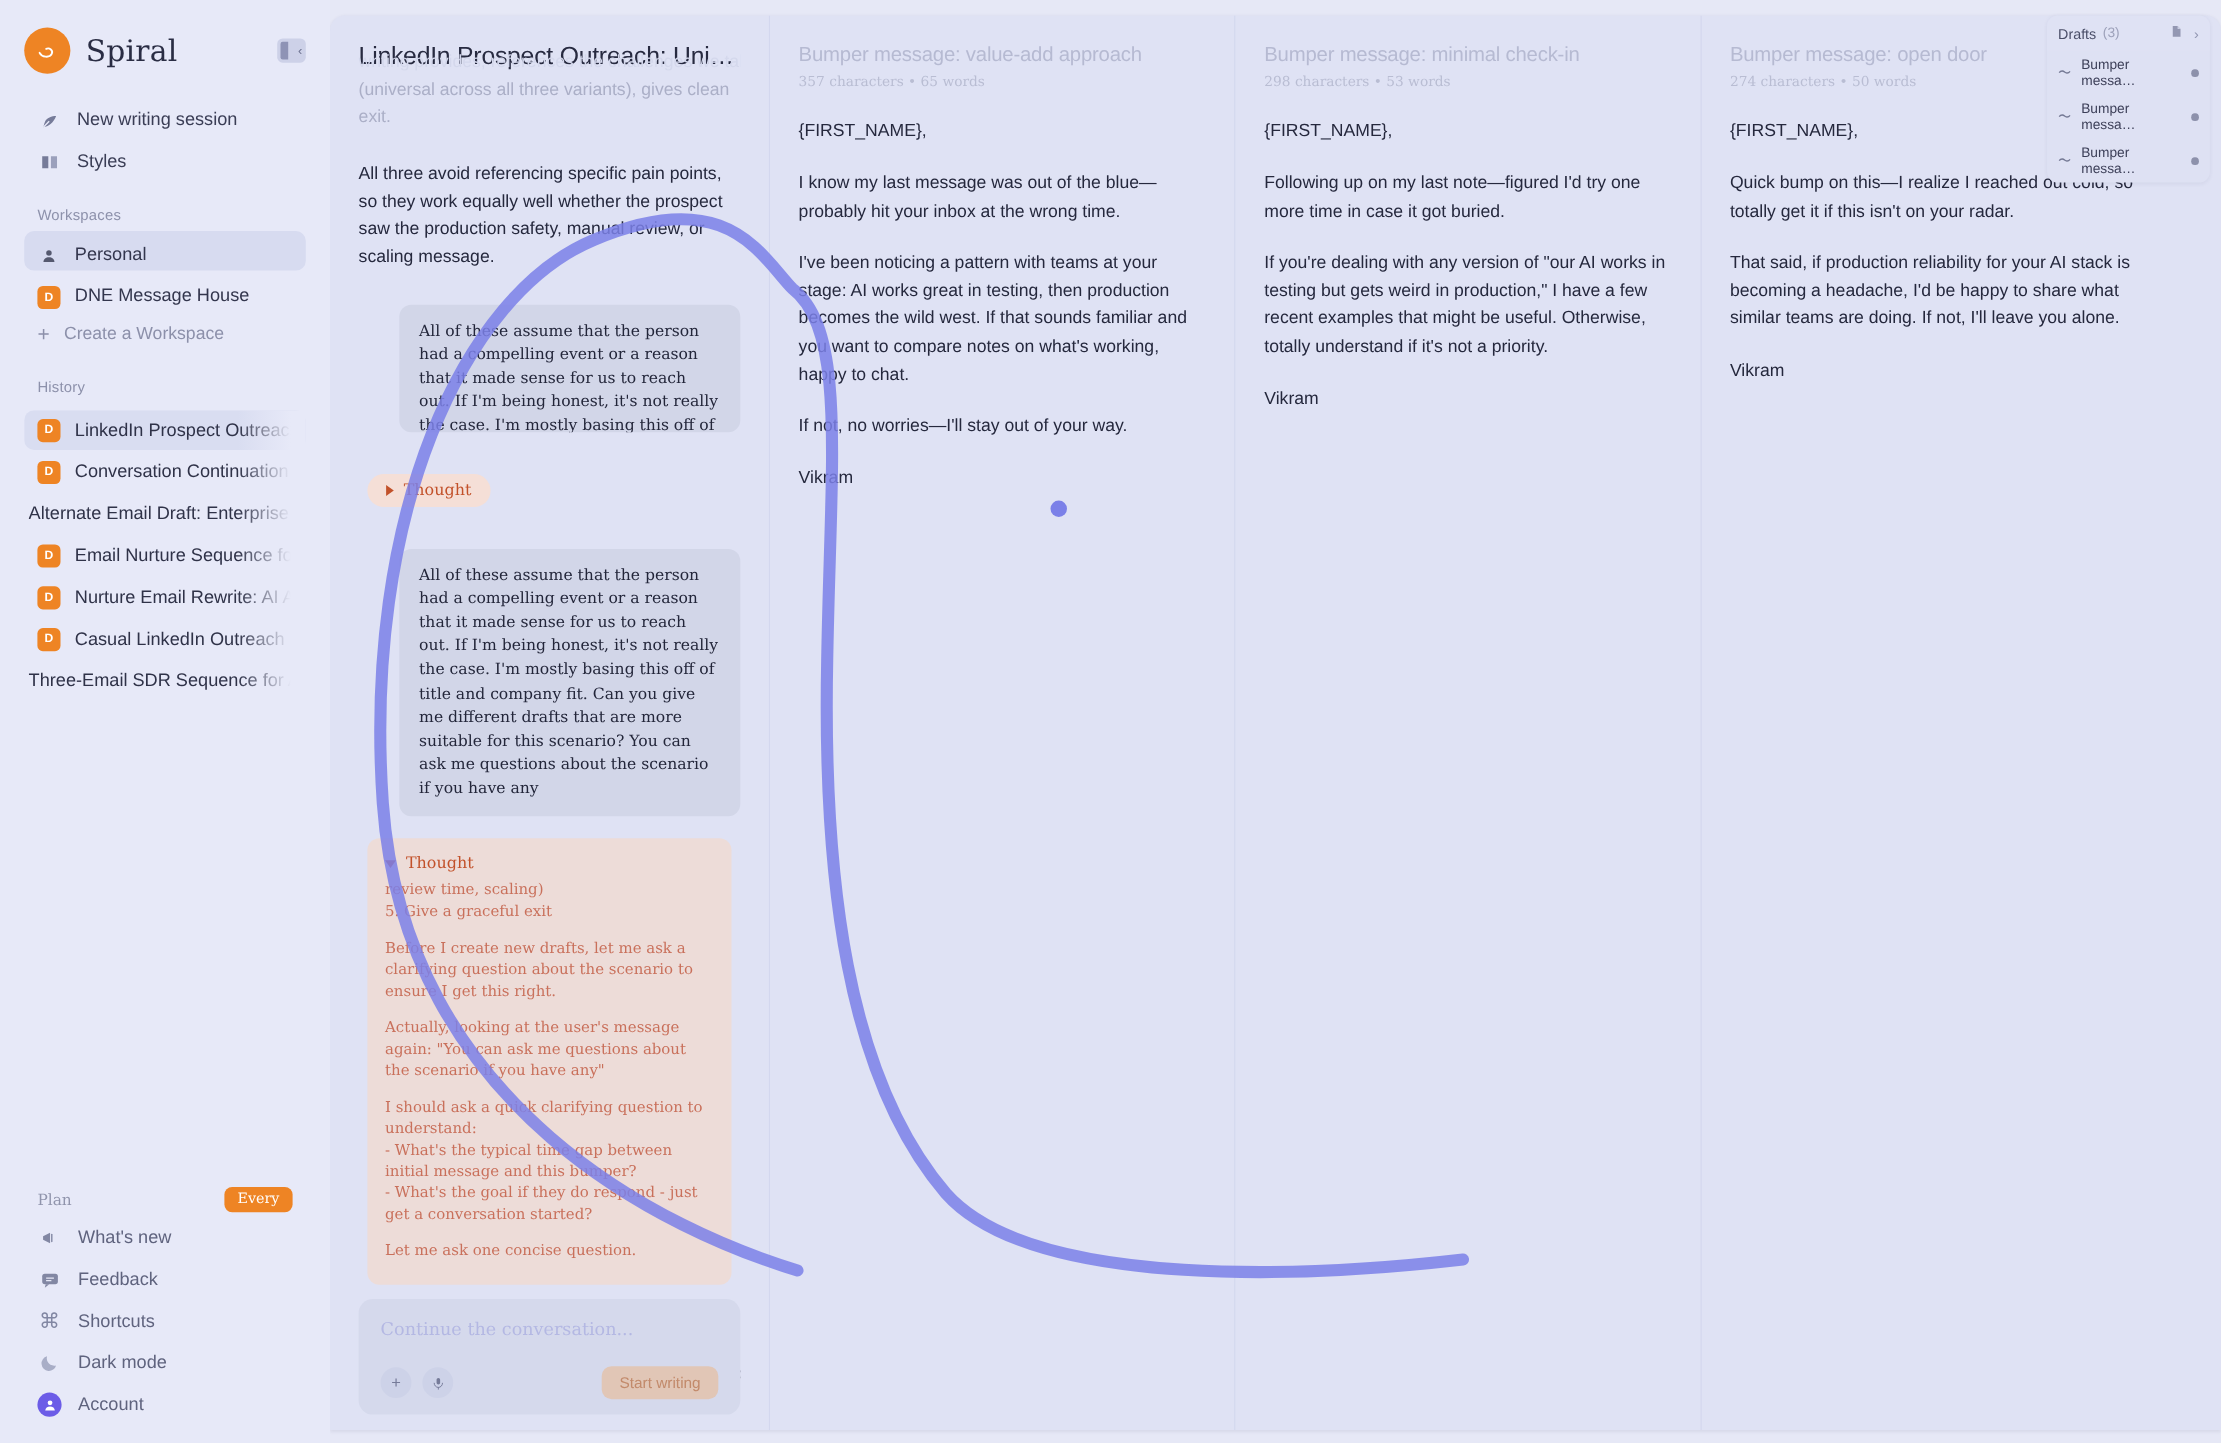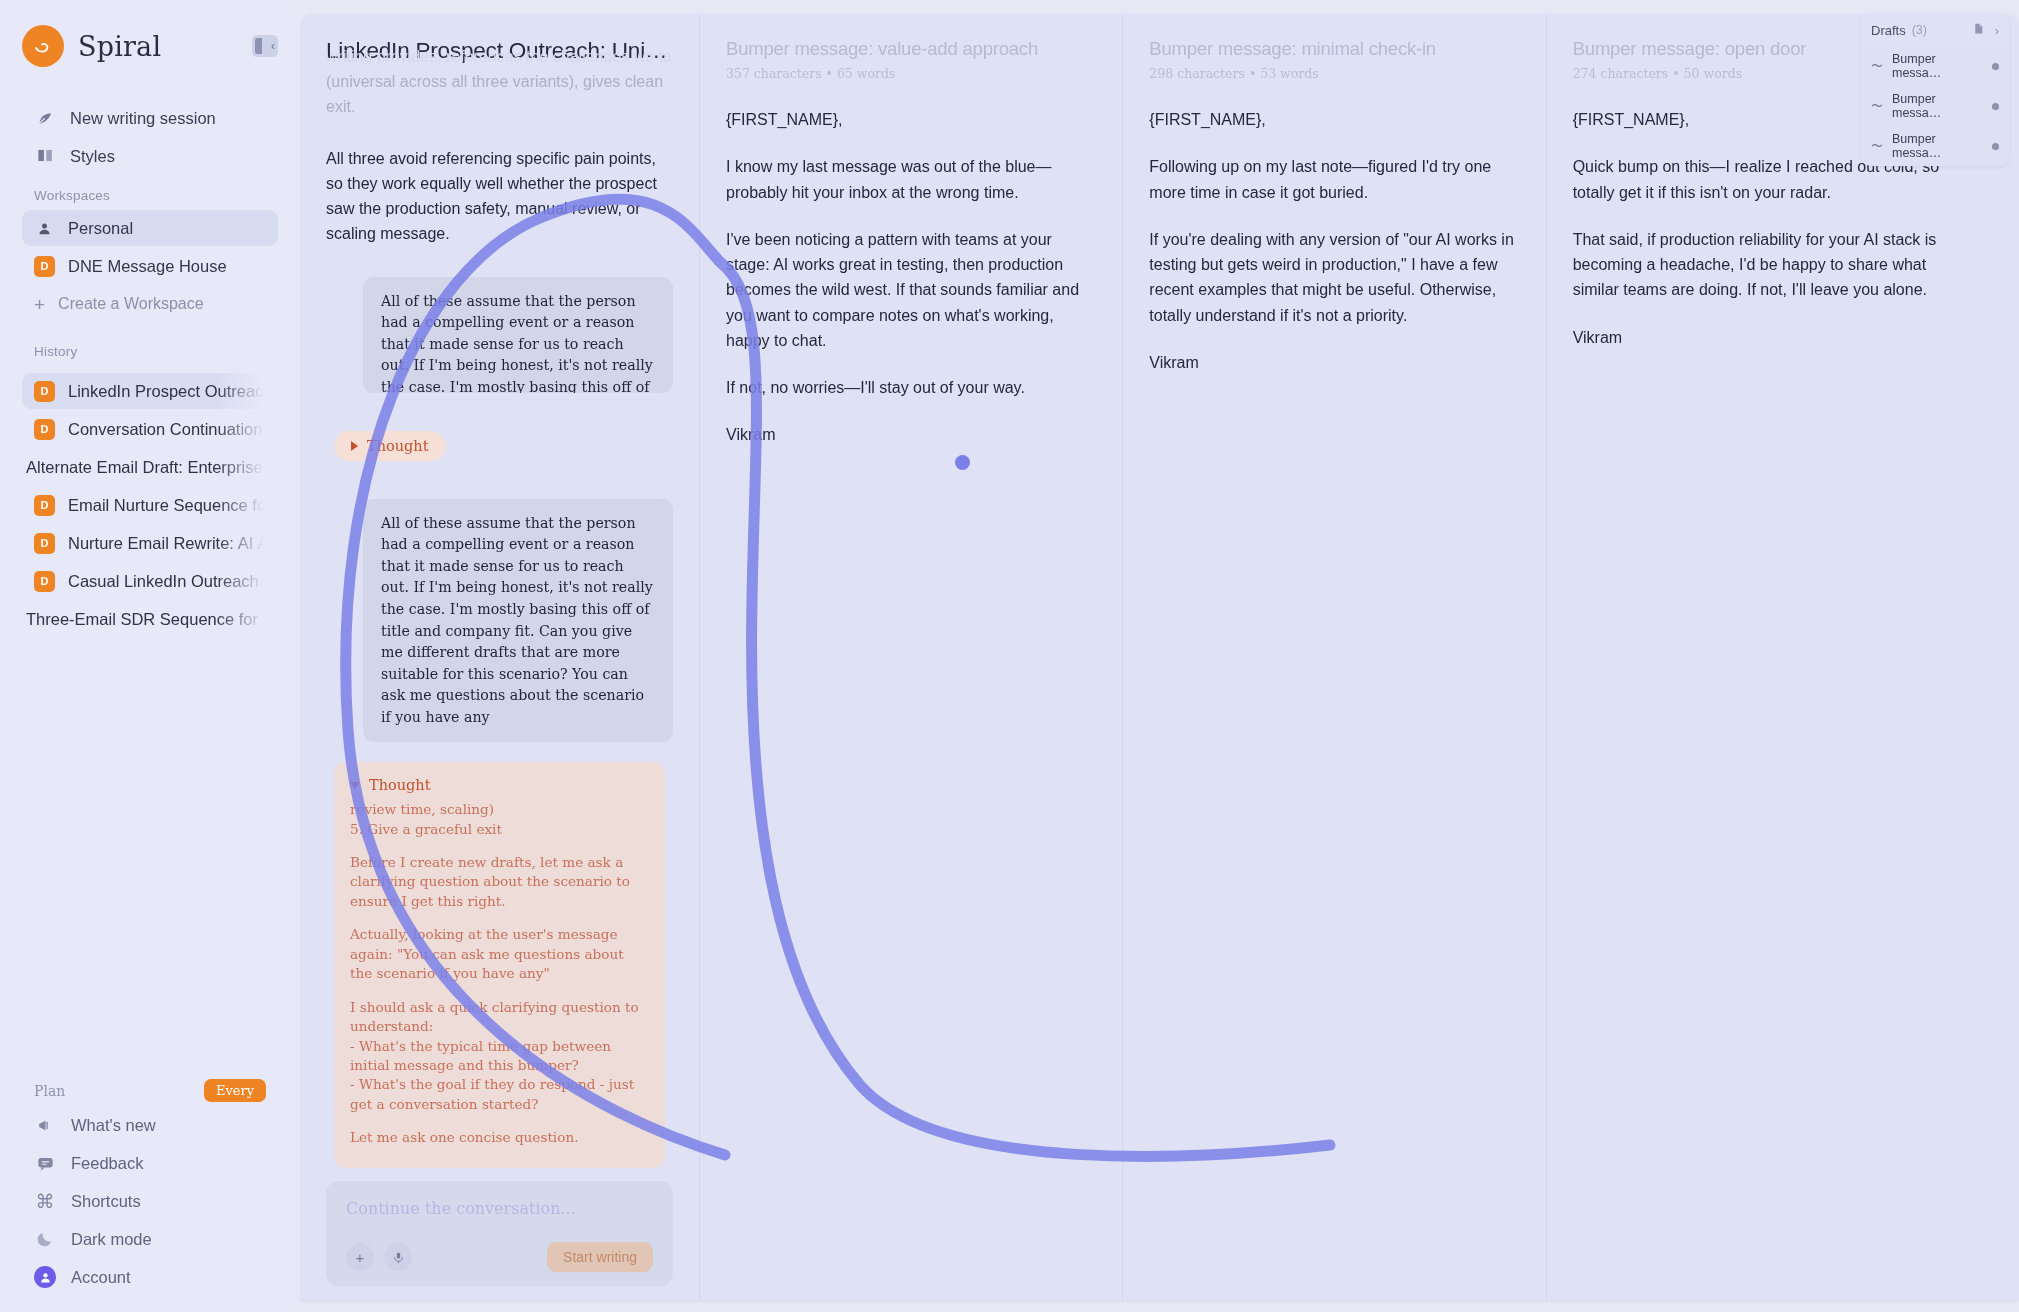--- a/index.html
+++ b/index.html
@@ -38,33 +38,33 @@
     border-radius: 5px; background: #cdd1e8;
     display: flex; align-items: center; justify-content: flex-end;
     padding-right: 3px; cursor: pointer;
   }
   .collapse-btn .bar { width: 7px; height: 16px; background: #8e93b5; border-radius: 2px 0 0 2px; position: absolute; }
   .collapse-btn { position: relative; }
   .collapse-btn .chev { font-size: 12px; color: #6c7190; line-height: 1; }
 
   .nav-list { margin-top: 16px; }
   .nav-item {
-    display: flex; align-items: flex-end; gap: 14px;
+    display: flex; align-items: center; gap: 14px;
     height: 38px; padding: 0 12px; border-radius: 9px;
     cursor: pointer; color: #3a3d55; font-size: 16.5px;
   }
   .nav-ico { width: 22px; height: 22px; flex: 0 0 22px; display:flex; align-items:center; justify-content:center; color:#6e7391; }
 
   .sec-label {
     font-size: 13.5px; color: #8d91ab; padding: 0 12px;
     margin: 22px 0 7px 0; letter-spacing: .2px;
   }
   .ws-item {
-    display: flex; align-items: center; gap: 13px;
-    height: 36px; padding: 0 12px; border-radius: 9px;
+    display: flex; gap: 13px;
+    height: 36px; padding: 12px 12px; border-radius: 9px;
     font-size: 16.5px; color: #33364d; cursor: pointer;
     margin: 0 0 2px 0;
   }
   .ws-item.active { background: #d7dbf0; }
   .ws-avatar {
     width: 21px; height: 21px; flex: 0 0 21px; border-radius: 5px;
     background: #ee8424; color: #fff; font-size: 11px; font-weight: bold;
     display: flex; align-items: center; justify-content: center;
   }
   .ws-avatar.person { background: none; color: #55596f; border-radius: 0; }

